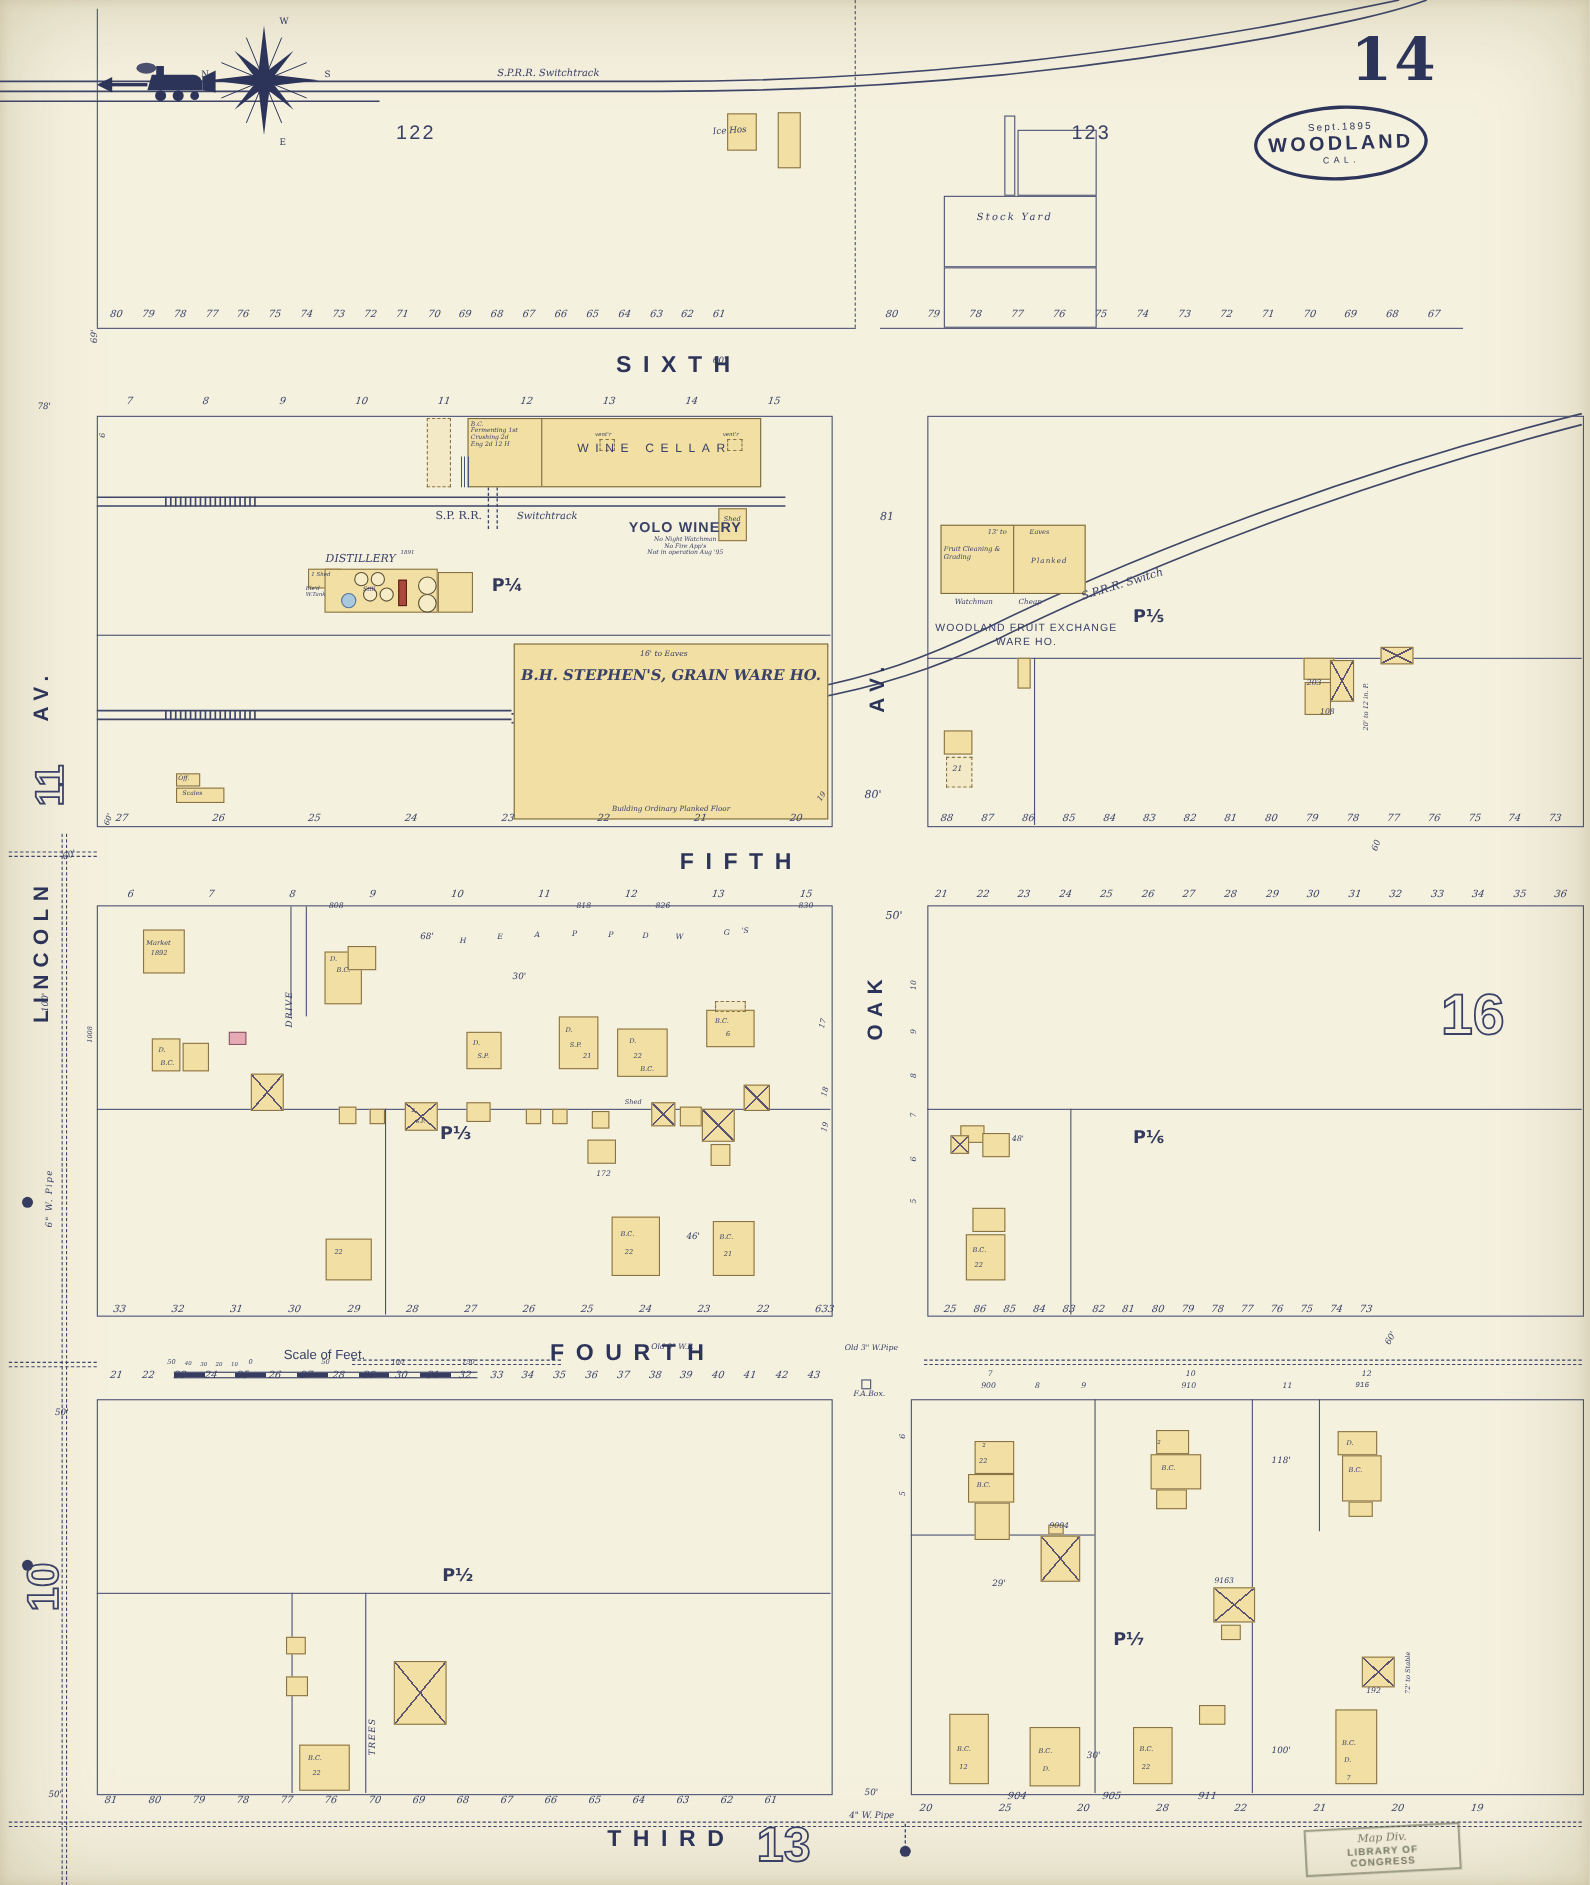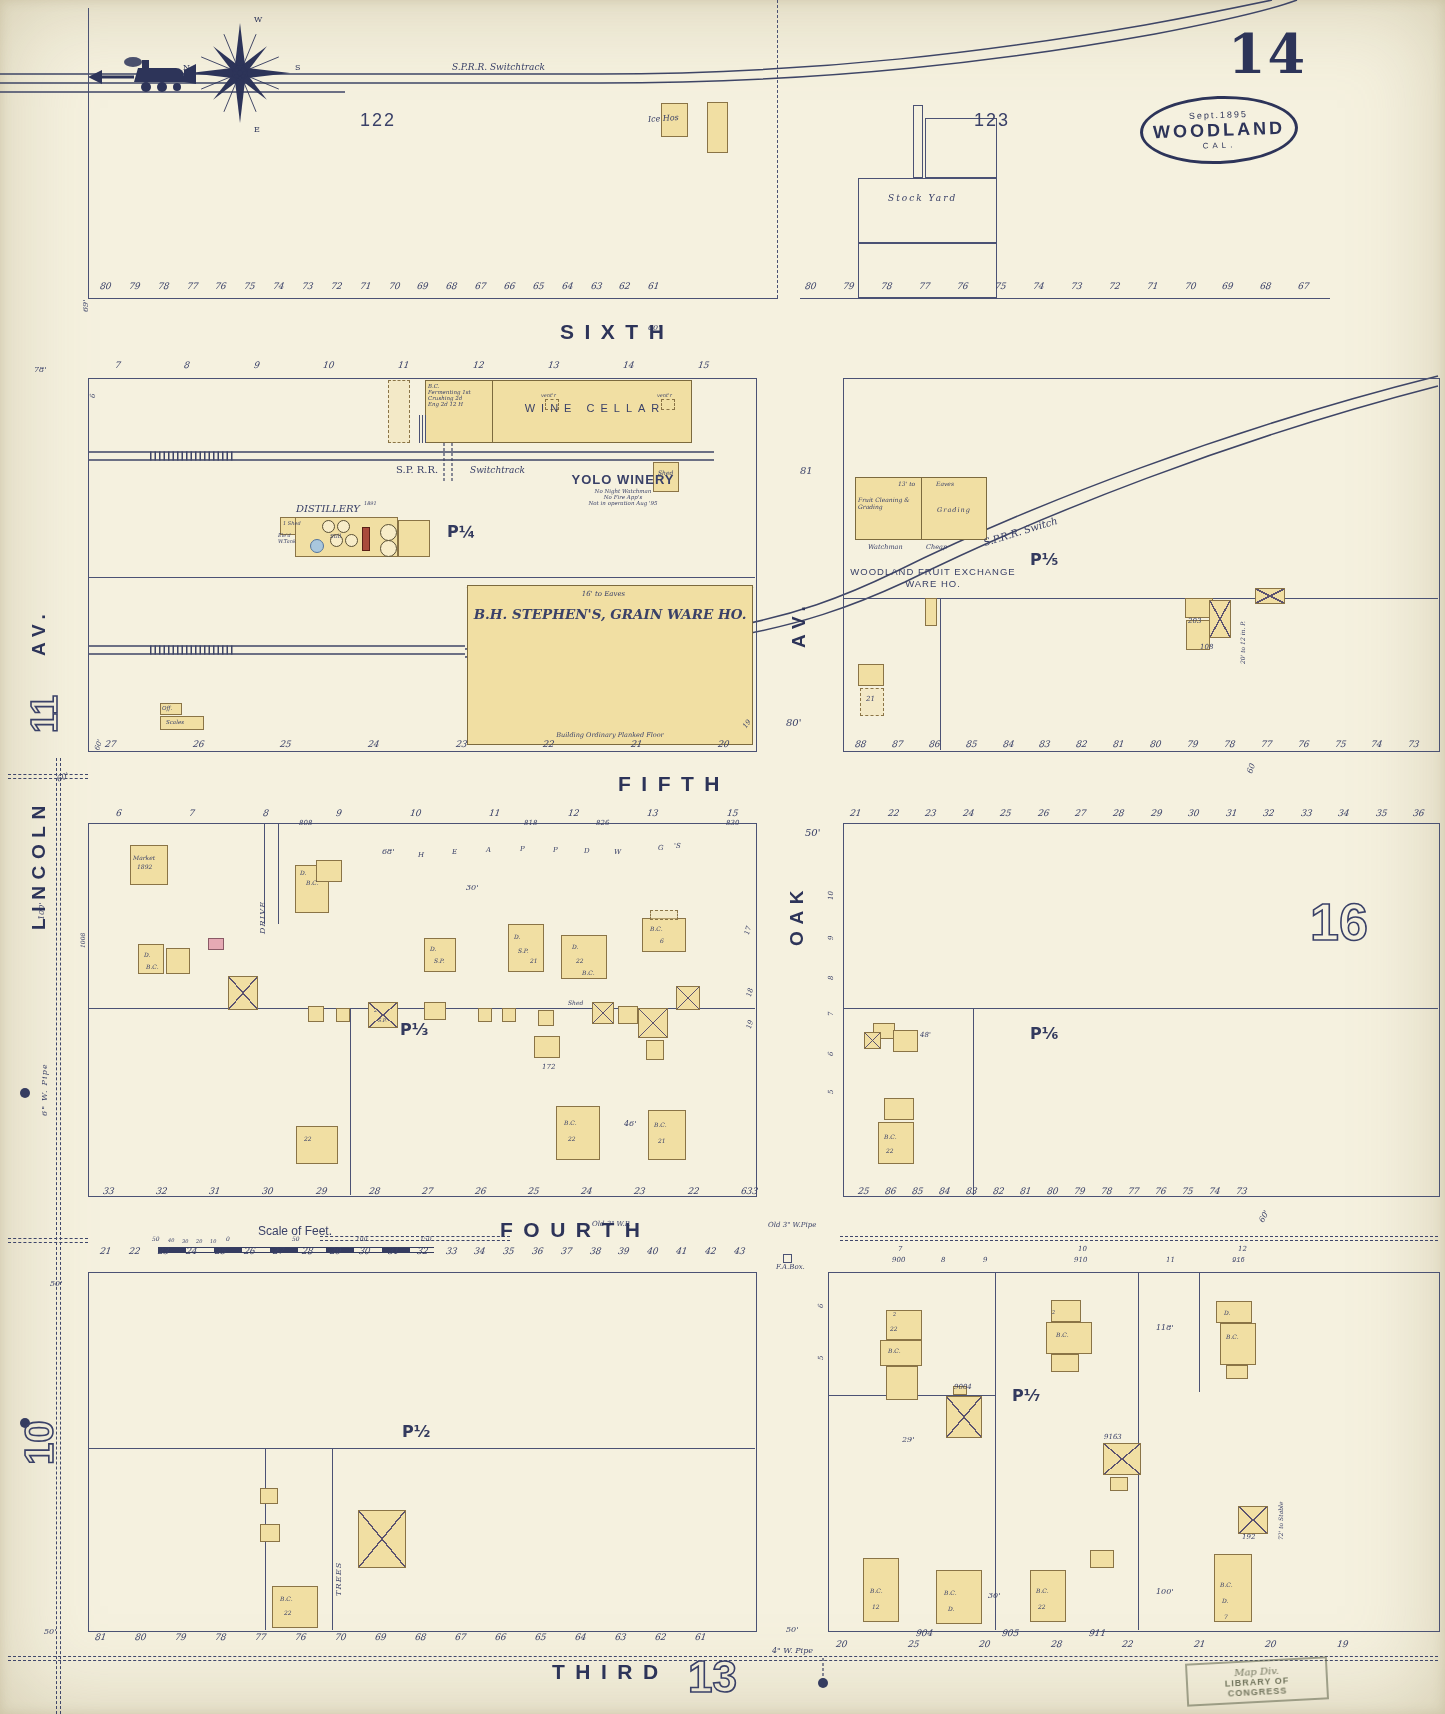--- a/index.html
+++ b/index.html
@@ -245,37 +245,37 @@
   <div class="lbl c" style="left:467px;top:731px;width:286px;font:italic 6.5px 'DejaVu Serif',serif">Building Ordinary Planked Floor</div>
   <div class="lbl" style="left:162px;top:705px;font:italic 5.5px 'DejaVu Serif',serif">Off.</div>
   <div class="lbl" style="left:166px;top:719px;font:italic 5.5px 'DejaVu Serif',serif">Scales</div>
 
   <div class="bigbldg" style="left:855px;top:477px;width:132px;height:63px">
     <div class="vl" style="left:65px;top:0;height:61px;background:#7c6a3e"></div>
   </div>
   <div class="lbl" style="left:898px;top:480px;font:italic 6px 'DejaVu Serif',serif">13' to</div>
   <div class="lbl" style="left:936px;top:480px;font:italic 6px 'DejaVu Serif',serif">Eaves</div>
   <div class="lbl" style="left:858px;top:496px;width:60px;font:italic 6px 'DejaVu Serif',serif">Fruit Cleaning &amp; Grading</div>
-  <div class="lbl c" style="left:923px;top:506px;width:62px;font:italic 6.5px 'DejaVu Serif',serif;letter-spacing:1px">Grading</div>
+  <div class="lbl c" style="left:923px;top:506px;width:62px;font:italic 6.5px 'DejaVu Serif',serif;letter-spacing:1px">Planked</div>
   <div class="lbl" style="left:868px;top:543px;font:italic 6.5px 'DejaVu Serif',serif">Watchman</div>
   <div class="lbl" style="left:926px;top:543px;font:italic 6.5px 'DejaVu Serif',serif">Cheap</div>
   <div class="lbl c" style="left:833px;top:566px;width:200px;font:9.5px 'Liberation Sans',sans-serif;letter-spacing:1px">WOODLAND FRUIT EXCHANGE</div>
   <div class="lbl c" style="left:833px;top:578px;width:200px;font:9.5px 'Liberation Sans',sans-serif;letter-spacing:1px">WARE HO.</div>
 
   <div class="lbl" style="left:648px;top:114px;font:italic 8px 'DejaVu Serif',serif;transform:rotate(-4deg)">Ice Hos</div>
   <div class="lbl" style="left:888px;top:193px;font:italic 9px 'DejaVu Serif',serif;letter-spacing:2px">Stock Yard</div>
   <div class="lbl" style="left:133px;top:854px;font:italic 6px 'DejaVu Serif',serif">Market</div>
   <div class="lbl" style="left:137px;top:863px;font:italic 6px 'DejaVu Serif',serif">1892</div>
 
   <div class="parcel" style="left:447px;top:522px">P¼</div>
   <div class="parcel" style="left:1030px;top:550px">P⅕</div>
   <div class="parcel" style="left:400px;top:1020px">P⅓</div>
   <div class="parcel" style="left:1030px;top:1024px">P⅙</div>
   <div class="parcel" style="left:402px;top:1422px">P½</div>
-  <div class="parcel" style="left:1012px;top:1386px">P⅐</div>
+  <div class="parcel" style="left:1012px;top:1480px">P⅐</div>
 
   <div class="lbl" style="left:592px;top:1220px;font:italic 7px 'DejaVu Serif',serif">Old 3" W.P.</div>
   <div class="lbl" style="left:768px;top:1221px;font:italic 7px 'DejaVu Serif',serif">Old 3" W.Pipe</div>
   <div class="lbl" style="left:772px;top:1646px;font:italic 8px 'DejaVu Serif',serif">4" W. Pipe</div>
   <div class="lbl vtext vsmall" style="left:40px;top:1056px;height:60px">6" W. Pipe</div>
   <div class="lbl" style="left:258px;top:1224px;font:12px 'Liberation Sans',sans-serif">Scale of Feet.</div>
   <div class="scalebar" style="left:158px;top:1247px;width:276px"></div>
   <div class="stamp" style="left:1186px;top:1660px;width:126px">
     <div class="s1">Map Div.</div>
     <div class="s2">LIBRARY OF CONGRESS</div>

